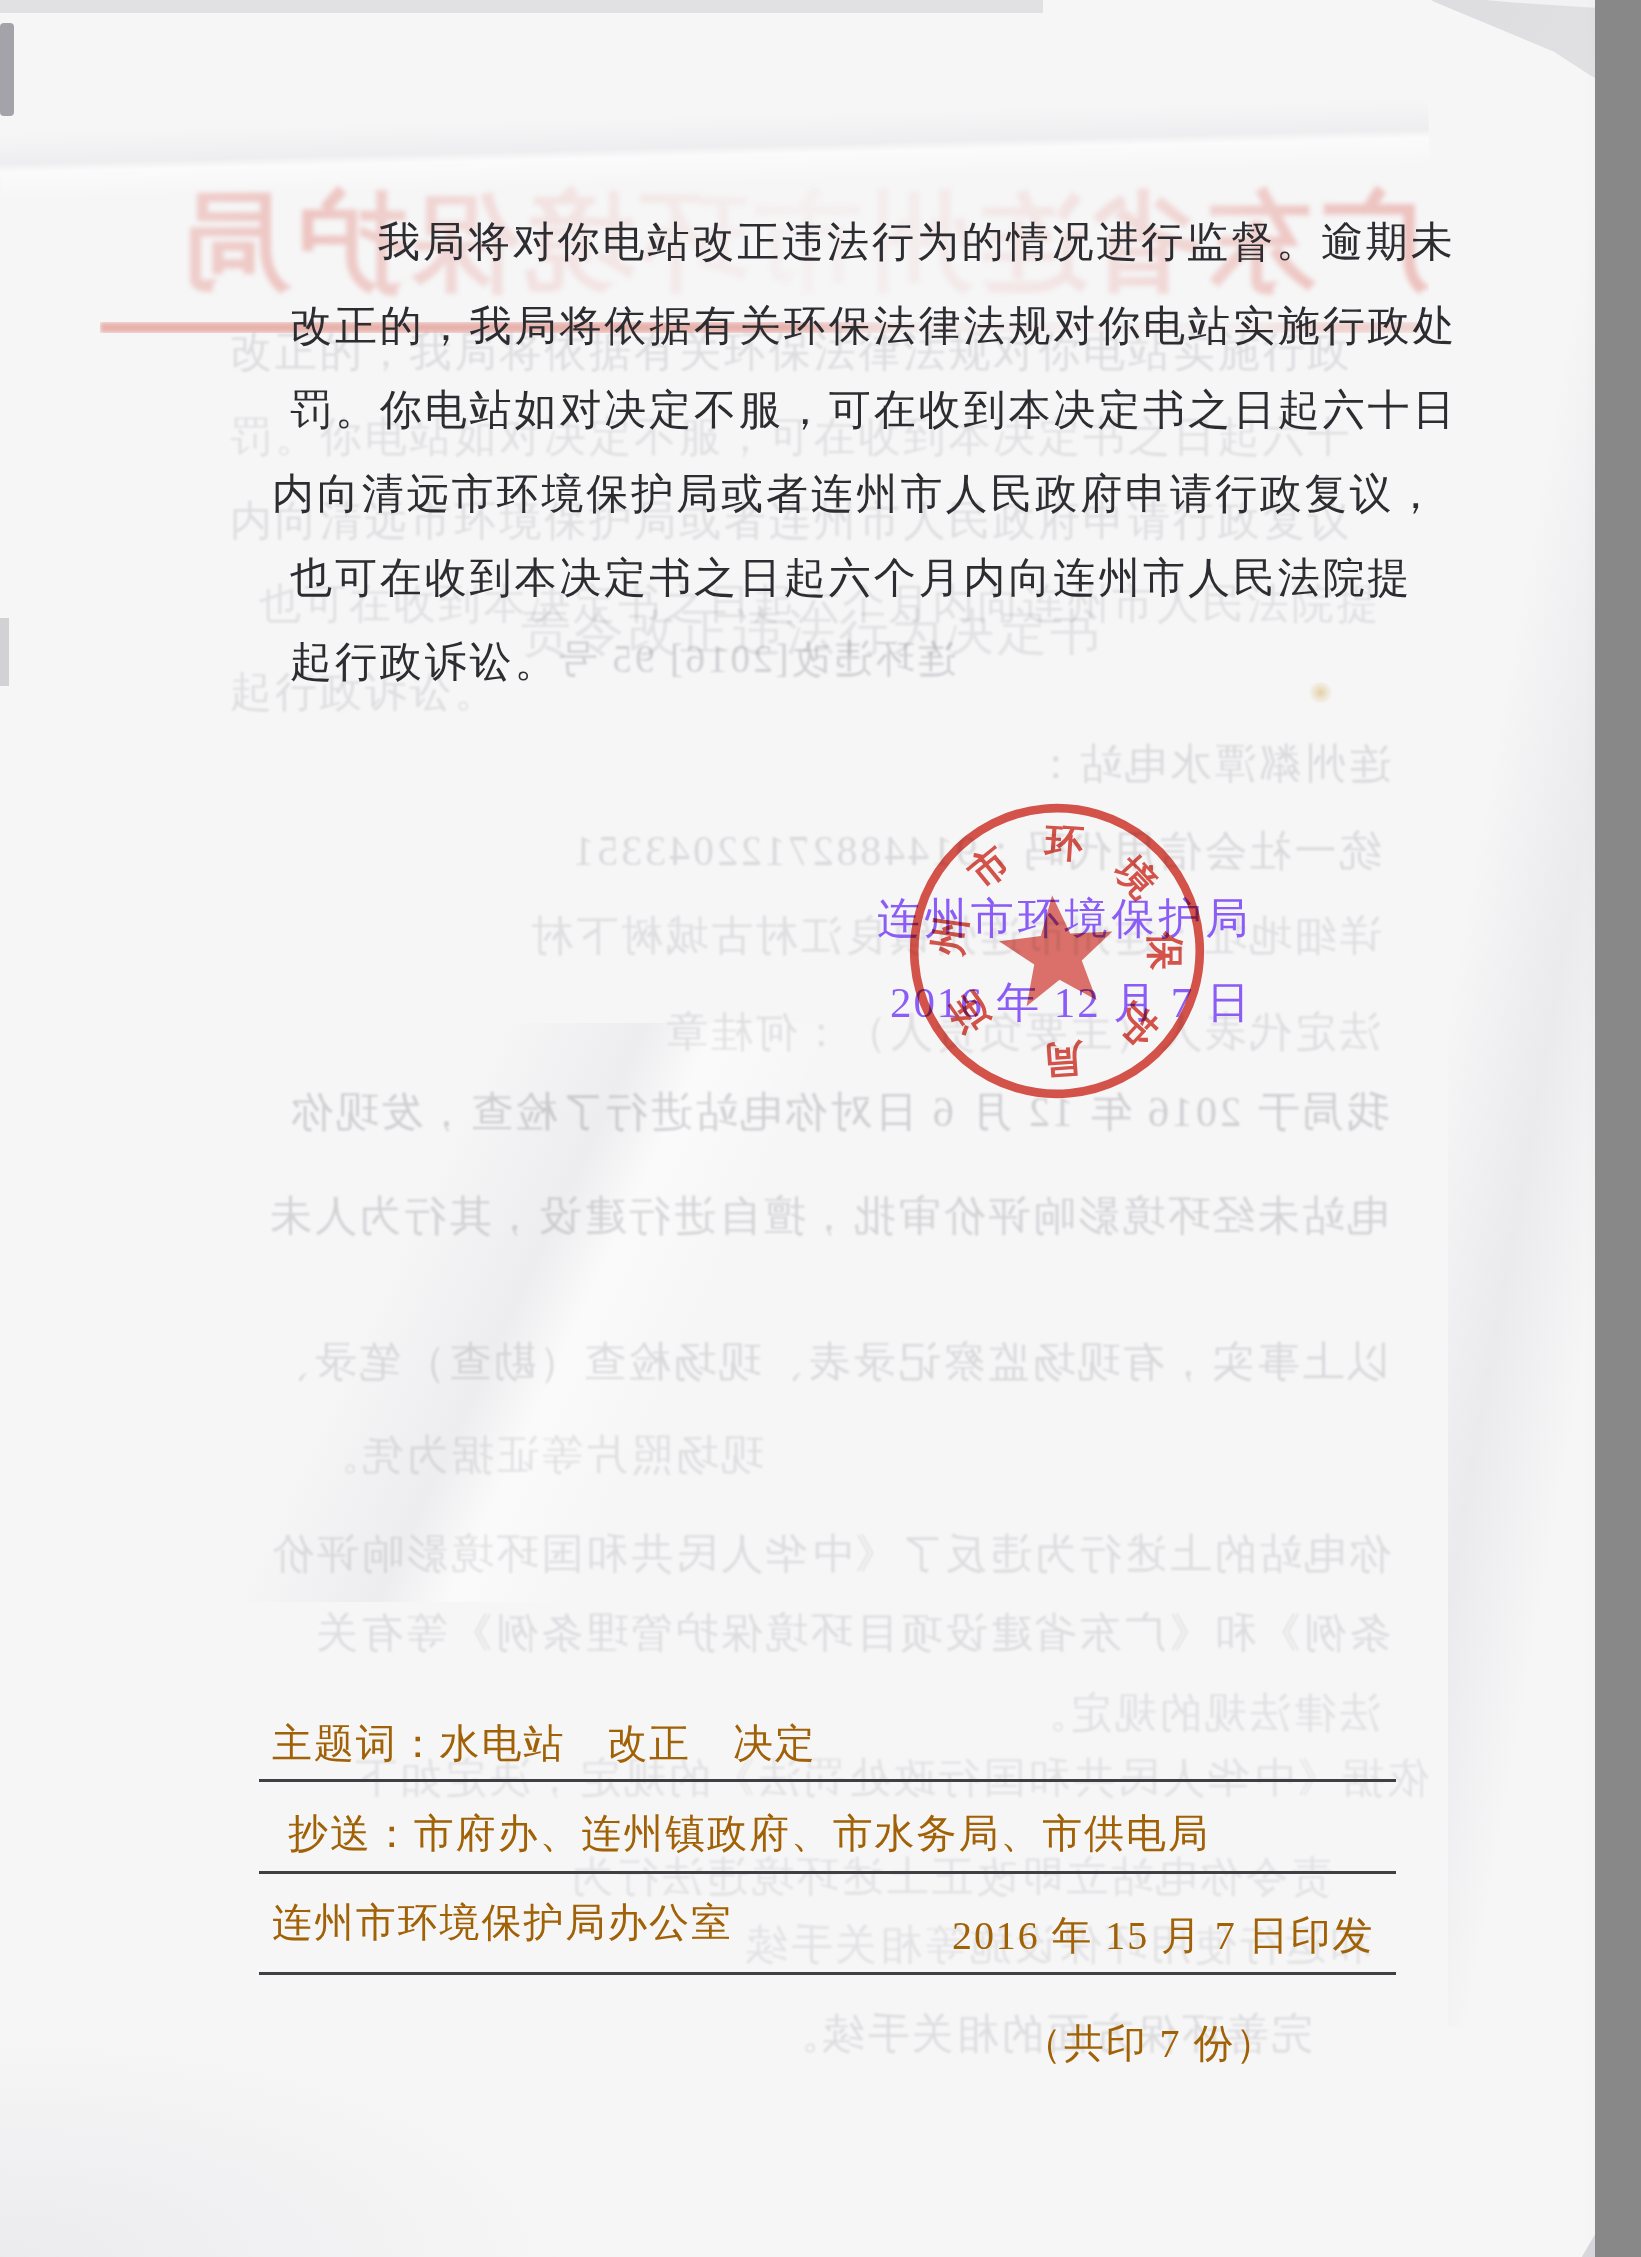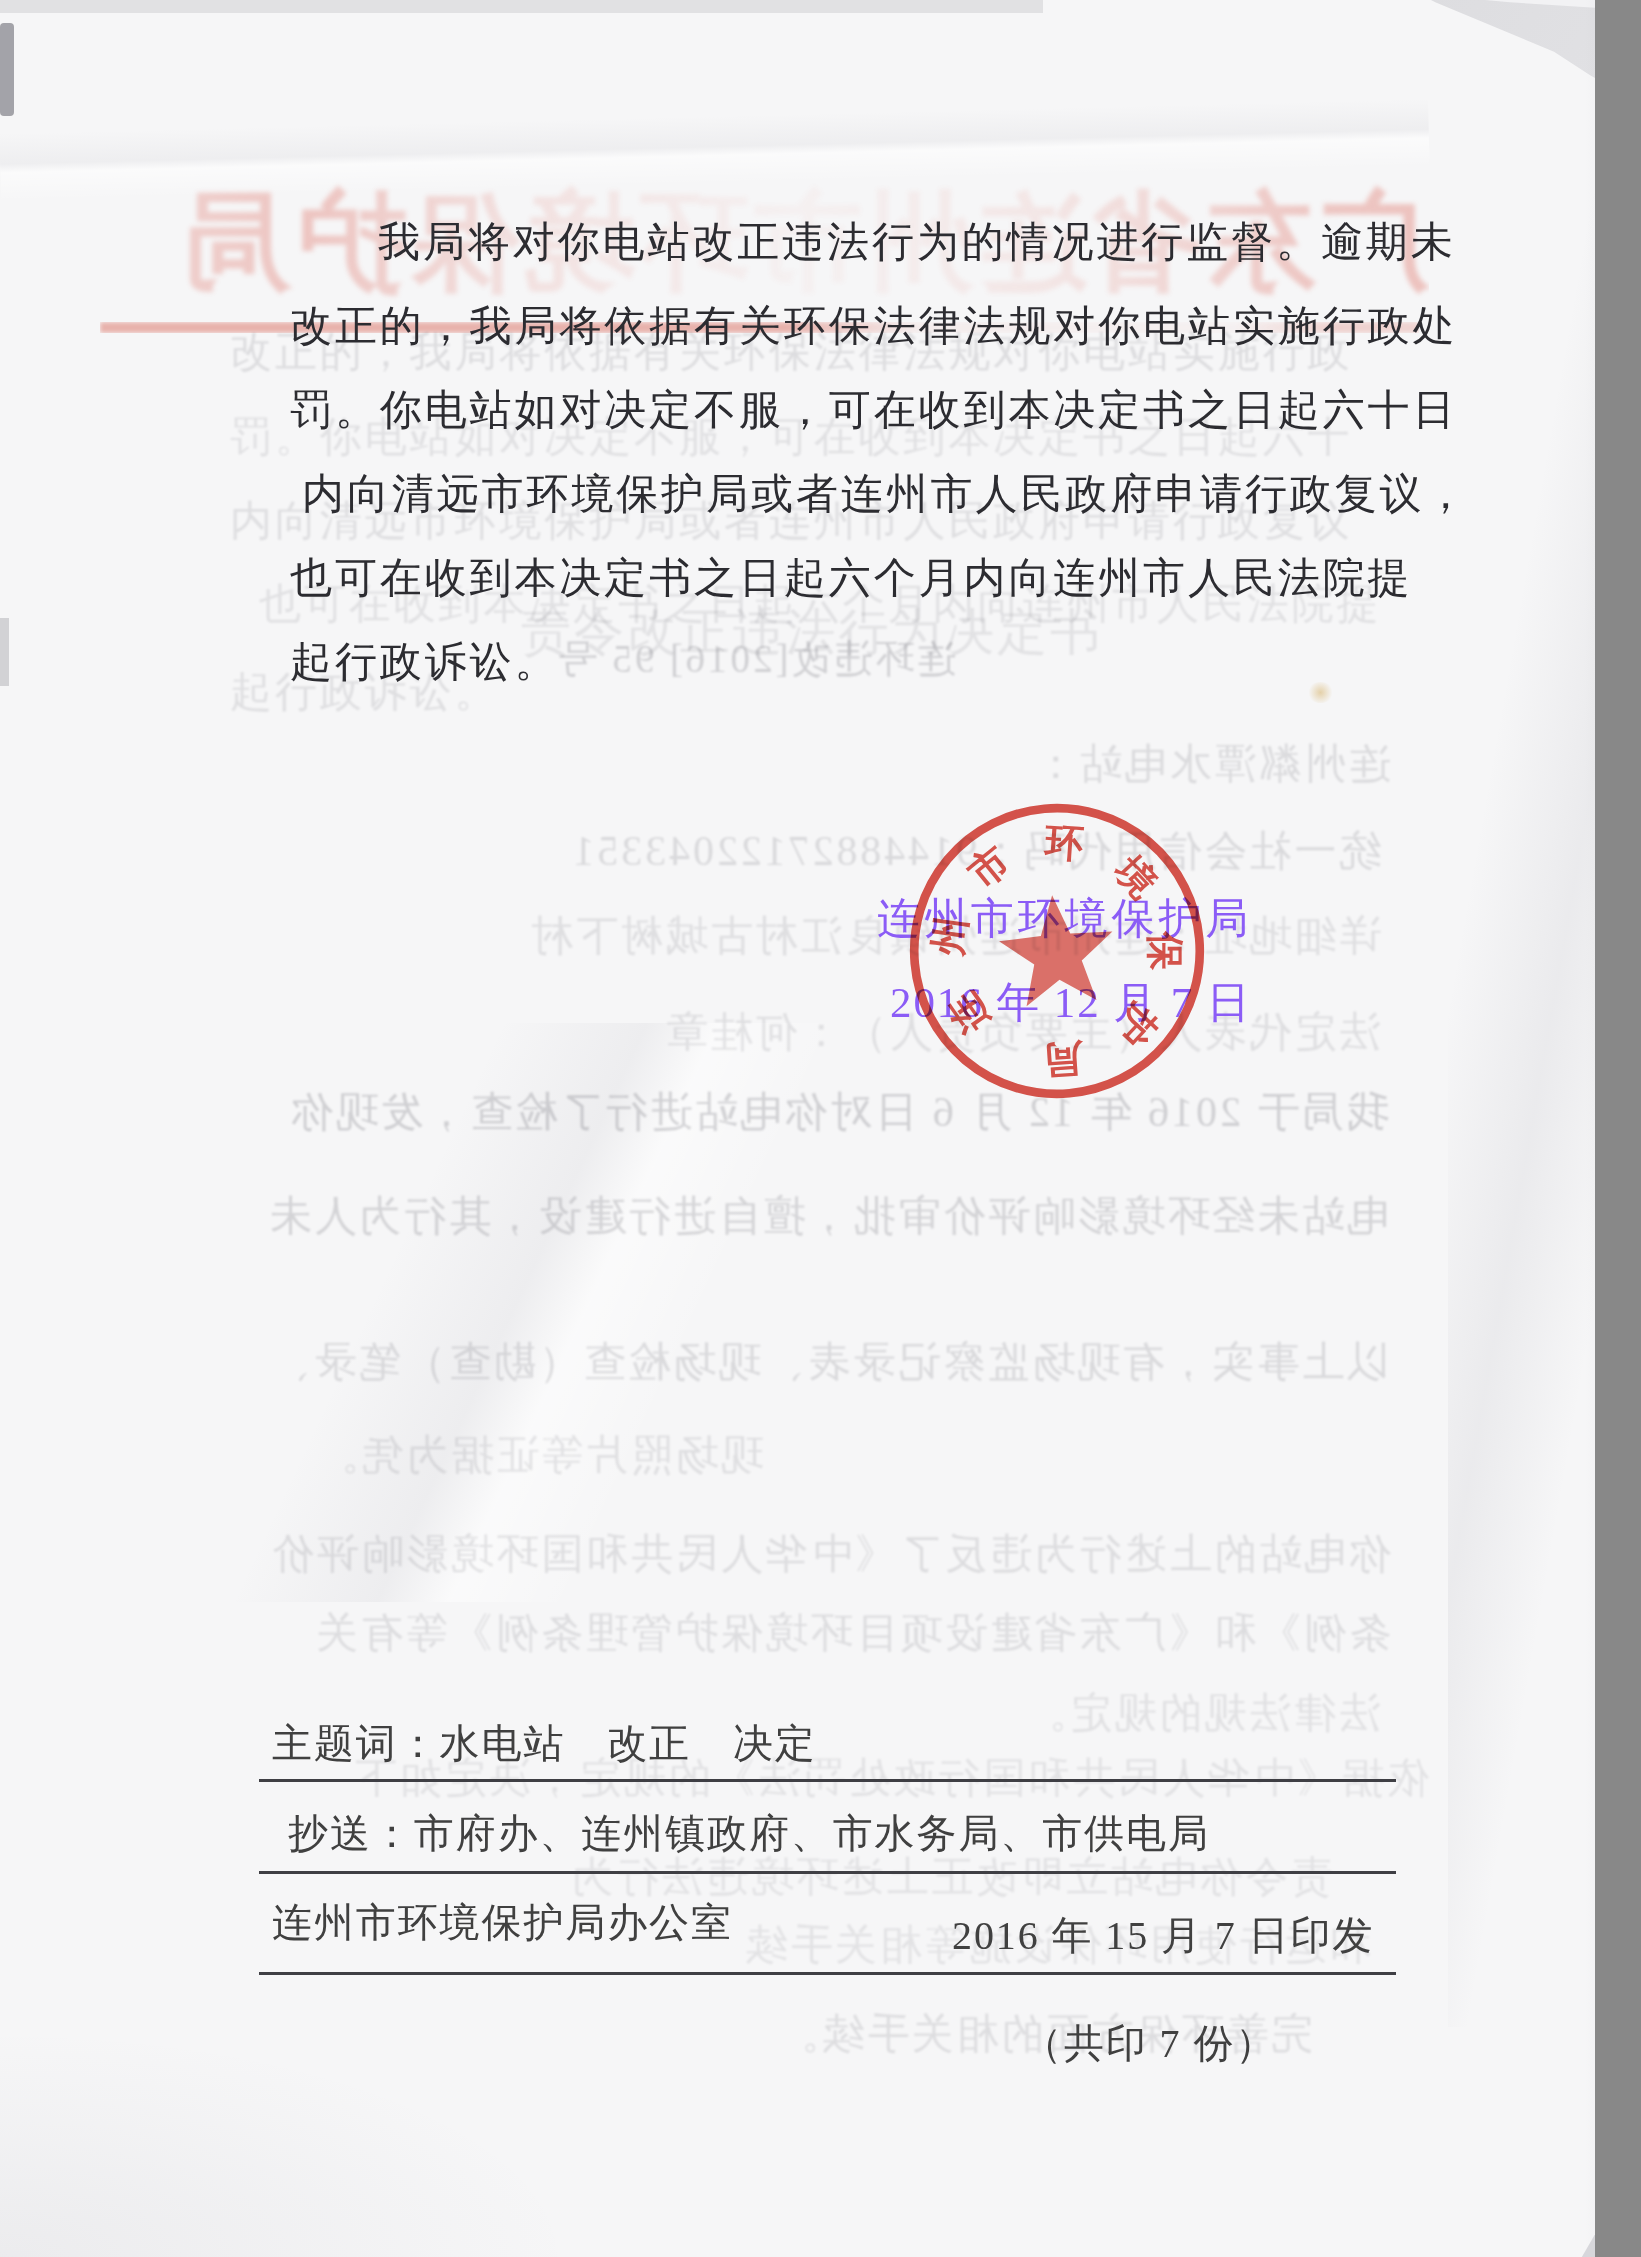--- a/index.html
+++ b/index.html
@@ -73,21 +73,21 @@
   
   .ghost{
     position:absolute;font-size:42px;letter-spacing:2.9px;white-space:nowrap;
     color:#3a3a45;filter:blur(1.2px);
   }
   .ghost.mir{transform:scaleX(-1);}
 
   
   .line{position:absolute;font-size:42px;letter-spacing:2.9px;white-space:nowrap;color:#2c2c31;}
   .closing{position:absolute;font-size:43px;letter-spacing:3.9px;white-space:nowrap;color:#8b5cf6;}
-  .footer-text{position:absolute;font-size:40px;letter-spacing:1.9px;white-space:nowrap;color:#404040;}
+  .footer-text{position:absolute;font-size:40px;letter-spacing:1.9px;white-space:nowrap;color:#a16207;}
   .rule{position:absolute;left:259px;width:1137px;height:2.9px;background:#3f3f44;}
 
   
   .stamp{position:absolute;left:893px;top:787px;width:328px;height:328px;
     transform:rotate(-5deg);mix-blend-mode:multiply;opacity:.92;}
   .stamp circle{fill:none;stroke:#d8463c;stroke-width:9;}
   .stamp path{fill:#d8463c;opacity:.82;}
   .stamp text{font-size:40px;font-weight:bold;fill:#d8463c;
     text-anchor:middle;dominant-baseline:central;
     font-family:"Liberation Serif","DejaVu Serif",serif;}
@@ -135,21 +135,21 @@
       <div class="ghost mir" style="top: 1685px; left: 966px; width: 415px; opacity: 0.11;">法律法规的规定。</div>
       <div class="ghost mir" style="top: 1750px; left: 811px; width: 618px; opacity: 0.1;">依据《中华人民共和国行政处罚法》的规定，决定如下</div>
       <div class="ghost mir" style="top: 1849px; left: 270px; width: 1062px; opacity: 0.1;">责令你电站立即改正上述环境违法行为</div>
       <div class="ghost mir" style="top: 1917px; left: 676px; width: 695px; opacity: 0.1;">和运行使用环保设施等相关手续</div>
       <div class="ghost mir" style="top: 2006px; left: 579px; width: 734px; opacity: 0.13;">完善环保方面的相关手续。</div>
     </div>
 
   <div class="line" style="left:378px;top:214px">我局将对你电站改正违法行为的情况进行监督。逾期未</div>
   <div class="line" style="left:290px;top:298px">改正的，我局将依据有关环保法律法规对你电站实施行政处</div>
   <div class="line" style="left:290px;top:382px">罚。你电站如对决定不服，可在收到本决定书之日起六十日</div>
-  <div class="line" style="left:302px;top:466px">内向清远市环境保护局或者连州市人民政府申请行政复议，</div>
+  <div class="line" style="left:272px;top:466px">内向清远市环境保护局或者连州市人民政府申请行政复议，</div>
   <div class="line" style="left:290px;top:550px">也可在收到本决定书之日起六个月内向连州市人民法院提</div>
   <div class="line" style="left:290px;top:634px">起行政诉讼。</div>
 
   <div class="closing" style="left:877px;top:890px">连州市环境保护局</div>
   <div class="closing" style="left:890px;top:974px;letter-spacing:1.9px">2016 年 12 月 7 日</div>
 
   <svg class="stamp" viewBox="0 0 340 340">
     <circle cx="170" cy="170" r="148"></circle>
     <path d="M170,112 L185.3,153 L229,154.8 L194.7,182 L206.4,224.2 L170,200 L133.6,224.2 L145.3,182 L111,154.8 L154.7,153 Z"></path>
     <g id="stamp-arc">

